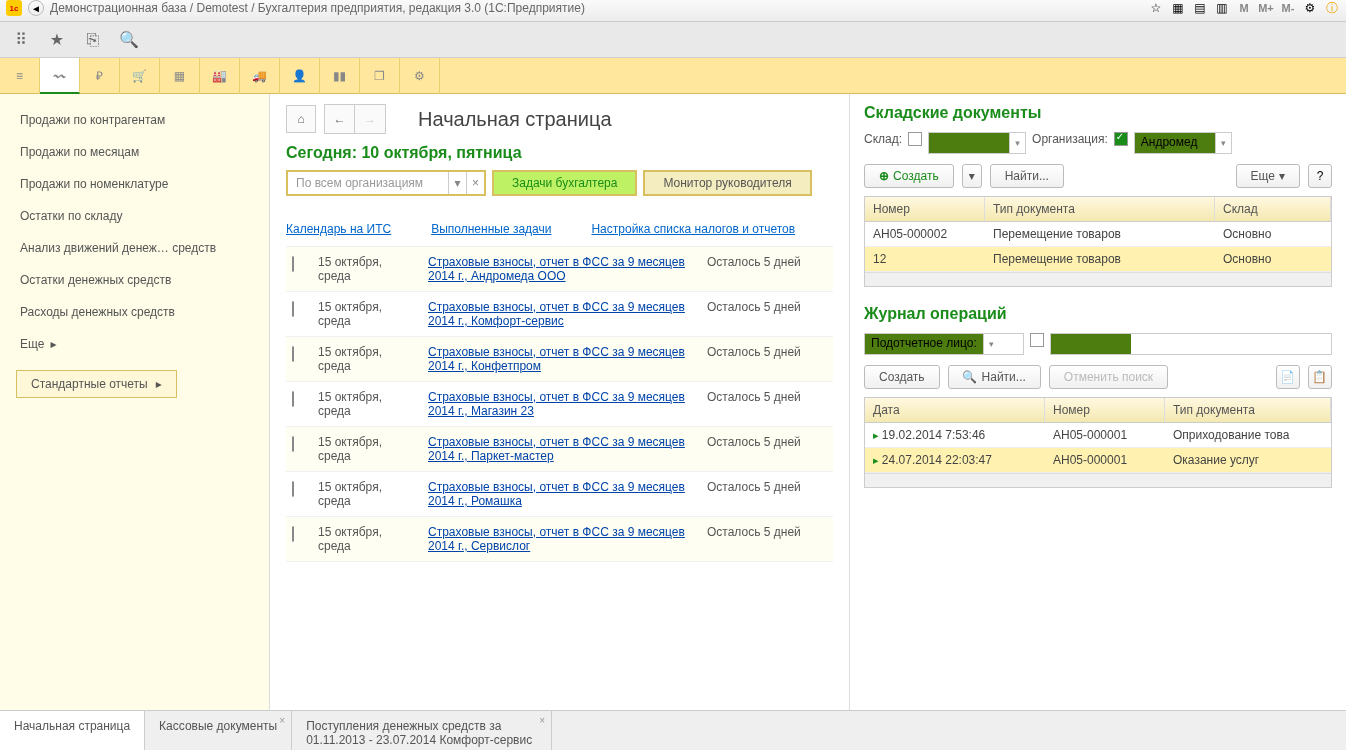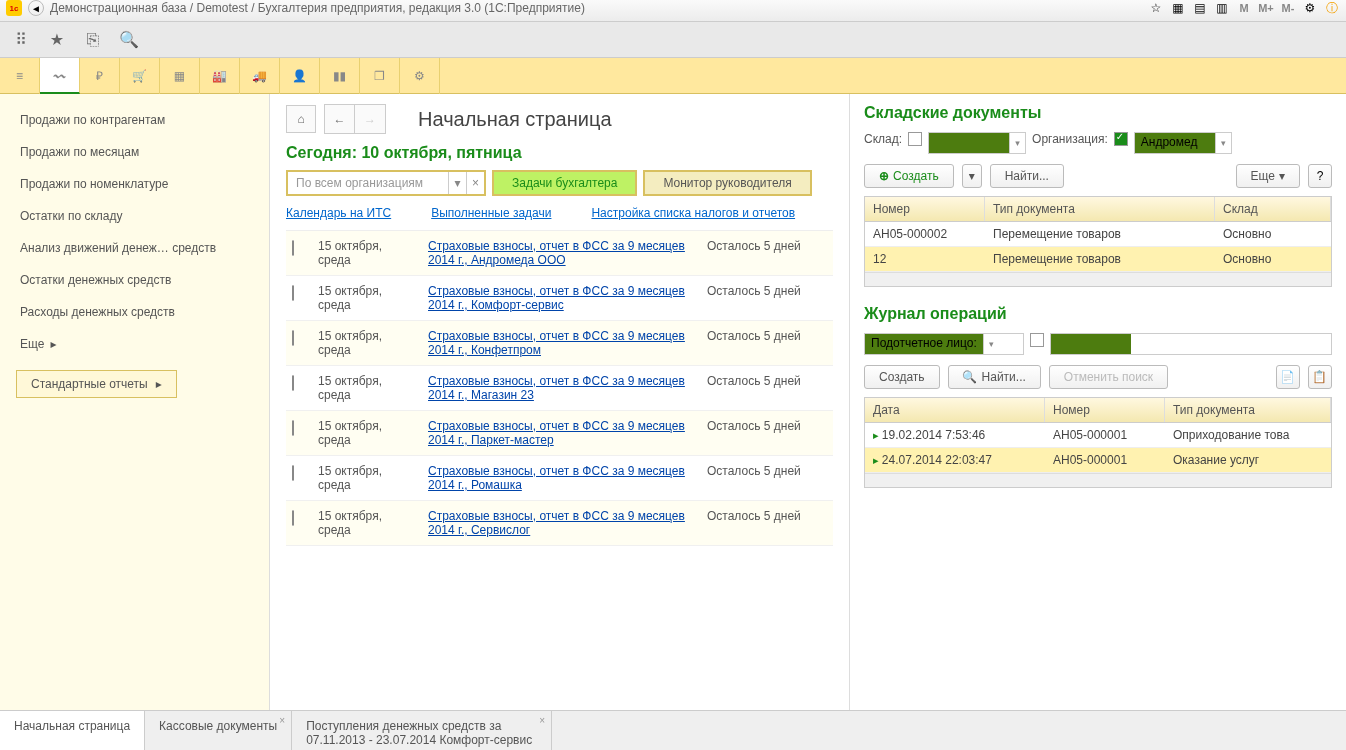--- a/index.html
+++ b/index.html
@@ -24,21 +24,21 @@
 .std-reports{margin:10px 16px;padding:6px 14px;border:1px solid #d8c060;background:#fff8d8;display:inline-flex;align-items:center;gap:8px;color:#555}
 .content{flex:1;background:#fff;display:flex;overflow:hidden}
 .center-col{width:580px;padding:10px 16px;overflow:auto;border-right:1px solid #ddd}
 .navbar{display:flex;align-items:center;gap:8px;margin-bottom:10px}
 .nav-btn{width:30px;height:28px;border:1px solid #ccc;background:#fafafa;display:flex;align-items:center;justify-content:center;color:#666}
 .nav-group{display:flex;border:1px solid #ccc}
 .nav-group .nav-btn{border:none;border-right:1px solid #ccc}
 .nav-group .nav-btn:last-child{border-right:none}
 .page-title{font-size:20px;color:#444;margin-left:24px}
 .today-title{color:#1a8c1a;font-size:16px;font-weight:bold;margin:8px 0}
-.filter-row{display:flex;gap:6px;margin-bottom:10px;align-items:center}
+.filter-row{display:flex;gap:6px;margin-bottom:26px;align-items:center}
 .org-select{border:2px solid #d8c060;display:flex}
 .org-input{padding:4px 8px;color:#999;width:160px;background:#fff}
 .org-dd{width:18px;border-left:1px solid #ccc;display:flex;align-items:center;justify-content:center;color:#888;background:#fff}
 .tab-btn{border:2px solid #d8c060;padding:4px 18px;color:#1a8c1a;background:#bef264}
 .tab-btn.sel{background:#f4edc0;color:#555}
 .links-row{display:flex;gap:40px;margin-bottom:10px}
 .link{color:#0066cc;text-decoration:underline;cursor:pointer}
 .task-list{border-top:1px solid #eee}
 .task-row{display:flex;padding:8px 6px;border-bottom:1px solid #f0f0f0;gap:10px}
 .task-row:nth-child(odd){background:#fffef2}
@@ -300,14 +300,14 @@
           <div class="grid-scroll"></div>
         </div>
       </div>
     </div>
   </div>
 </div>
 
 <div class="bottom-tabs">
   <div class="btab active"><span>Начальная страница</span></div>
   <div class="btab"><span>Кассовые документы</span><span class="btab-close">×</span></div>
-  <div class="btab"><span>Поступления денежных средств за 07.11.2013 - 23.07.2014 Комфорт-сервис</span><span class="btab-close">×</span></div>
+  <div class="btab"><span>Поступления денежных средств за 01.11.2013 - 23.07.2014 Комфорт-сервис</span><span class="btab-close">×</span></div>
 </div>
 
 </body></html>

